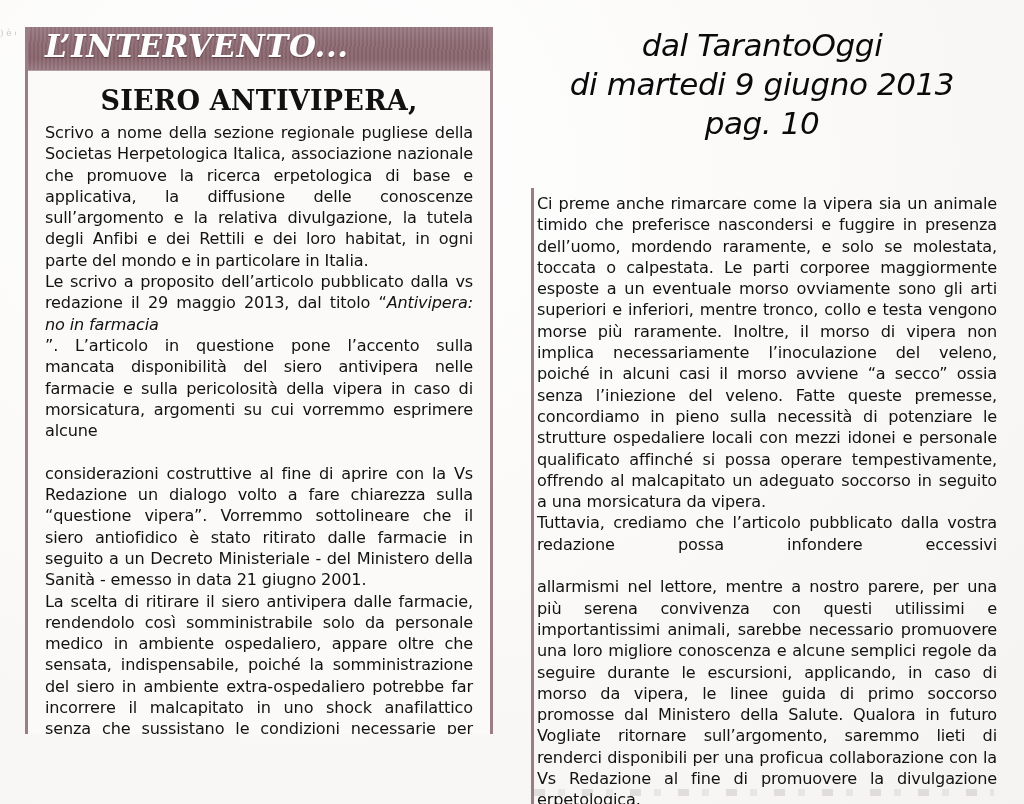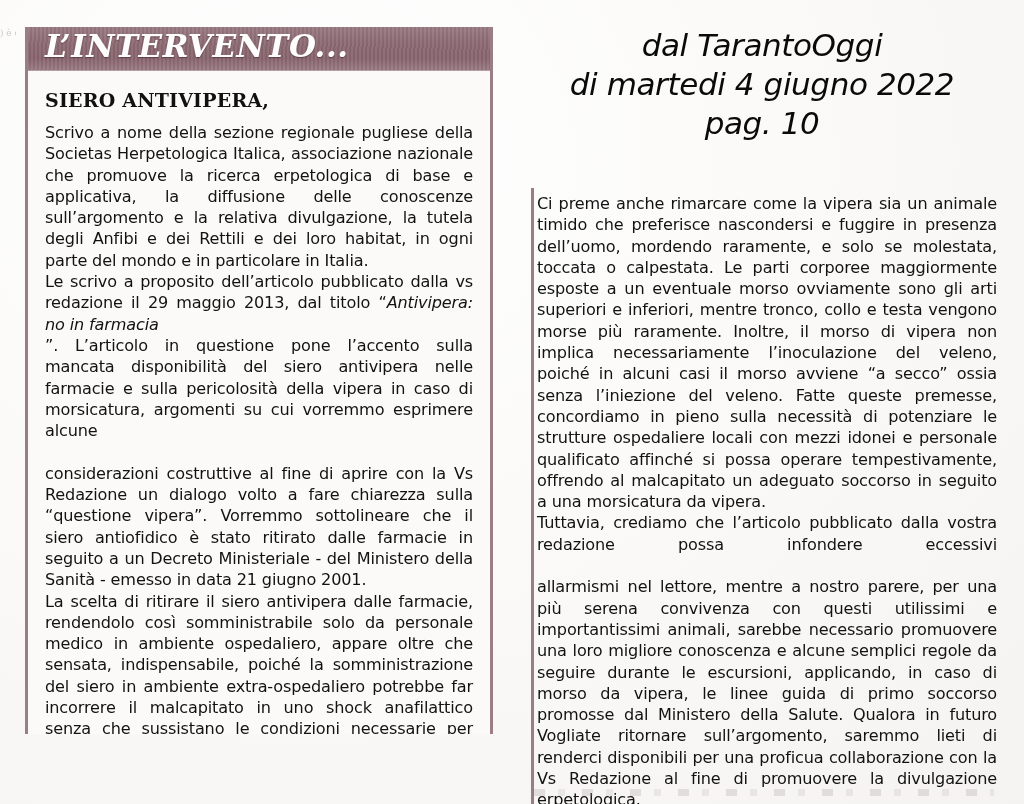--- a/index.html
+++ b/index.html
@@ -81,23 +81,24 @@
     white-space: nowrap;
   }
 
   #clip-body {
     padding: 13px 17px 0 17px;
   }
 
   .headline {
     font-family: "DejaVu Serif", serif;
     font-weight: bold;
-    font-size: 19px;
+    font-size: 27px;
     line-height: 25px;
     letter-spacing: .2px;
+    text-align: center;
     color: #111;
     margin: 4px 0 9px 0;
   }
   .headline span { display: block; }
 
   
   .copy {
     font-family: "DejaVu Sans", sans-serif;
     font-size: 16.1px;
     line-height: 21.3px;
@@ -188,21 +189,21 @@
         <p><span>Le scrivo a proposito dell’articolo pubblicato dalla vs redazione il 29 maggio 2013, dal titolo “</span><i>Antivipera: no in farmacia</i><span class="stretch">”. L’articolo in questione pone l’accento sulla mancata disponibilità del siero antivipera nelle farmacie e sulla pericolosità della vipera in caso di morsicatura, argomenti su cui vorremmo esprimere alcune</span><span>considerazioni costruttive al fine di aprire con la Vs Redazione un dialogo volto a fare chiarezza sulla “questione vipera”. Vorremmo sottolineare che il siero antiofidico è stato ritirato dalle farmacie in seguito a un Decreto Ministeriale - del Ministero della Sanità - emesso in data 21 giugno 2001.</span></p>
         <p>La scelta di ritirare il siero antivipera dalle farmacie, rendendolo così somministrabile solo da personale medico in ambiente ospedaliero, appare oltre che sensata, indispensabile, poiché la somministrazione del siero in ambiente extra-ospedaliero potrebbe far incorrere il malcapitato in uno shock anafilattico senza che sussistano le condizioni necessarie per porre in atto un adeguato e tempestivo intervento medico. Come indicato in diversi manuali per corsi base di primo soccorso (C.R.I., Brevetto Europeo del Primo soccorso) è infatti più alta la mortalità per shock anafilattico da uso di siero antivipera (superiore al 3%) che non la mortalità da morso di vipera (1-2% in Italia). [...]</p>
 
       </div>
 
     </div>
   </div>
 
   <div id="annotation">
     <span>dal TarantoOggi</span>
-    <span>di martedi 4 giugno 2022</span>
+    <span>di martedi 9 giugno 2013</span>
     <span>pag. 10</span>
   </div>
 
   <div id="right-column">
     <div class="copy">
       <p>Ci preme anche rimarcare come la vipera sia un animale timido che preferisce nascondersi e fuggire in presenza dell’uomo, mordendo raramente, e solo se molestata, toccata o calpestata. Le parti corporee maggiormente esposte a un eventuale morso ovviamente sono gli arti superiori e inferiori, mentre tronco, collo e testa vengono morse più raramente. Inoltre, il morso di vipera non implica necessariamente l’inoculazione del veleno, poiché in alcuni casi il morso avviene “a secco” ossia senza l’iniezione del veleno. Fatte queste premesse, concordiamo in pieno sulla necessità di potenziare le strutture ospedaliere locali con mezzi idonei e personale qualificato affinché si possa operare tempestivamente, offrendo al malcapitato un adeguato soccorso in seguito a una morsicatura da vipera.</p>
       <p><span class="stretch">Tuttavia, crediamo che l’articolo pubblicato dalla vostra redazione possa infondere eccessivi</span><span>allarmismi nel lettore, mentre a nostro parere, per una più serena convivenza con questi utilissimi e importantissimi animali, sarebbe necessario promuovere una loro migliore conoscenza e alcune semplici regole da seguire durante le escursioni, applicando, in caso di morso da vipera, le linee guida di primo soccorso promosse dal Ministero della Salute. Qualora in futuro Vogliate ritornare sull’argomento, saremmo lieti di renderci disponibili per una proficua collaborazione con la Vs Redazione al fine di promuovere la divulgazione erpetologica.</span></p>
     </div>
 
   </div>

